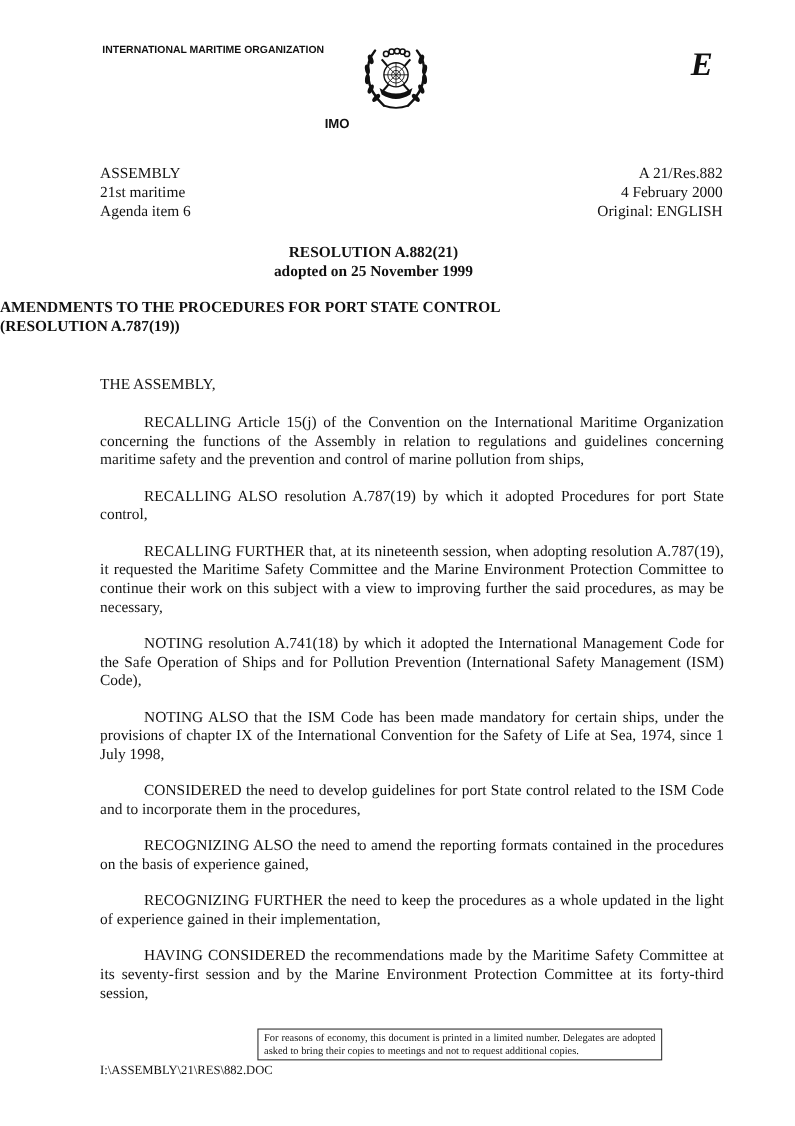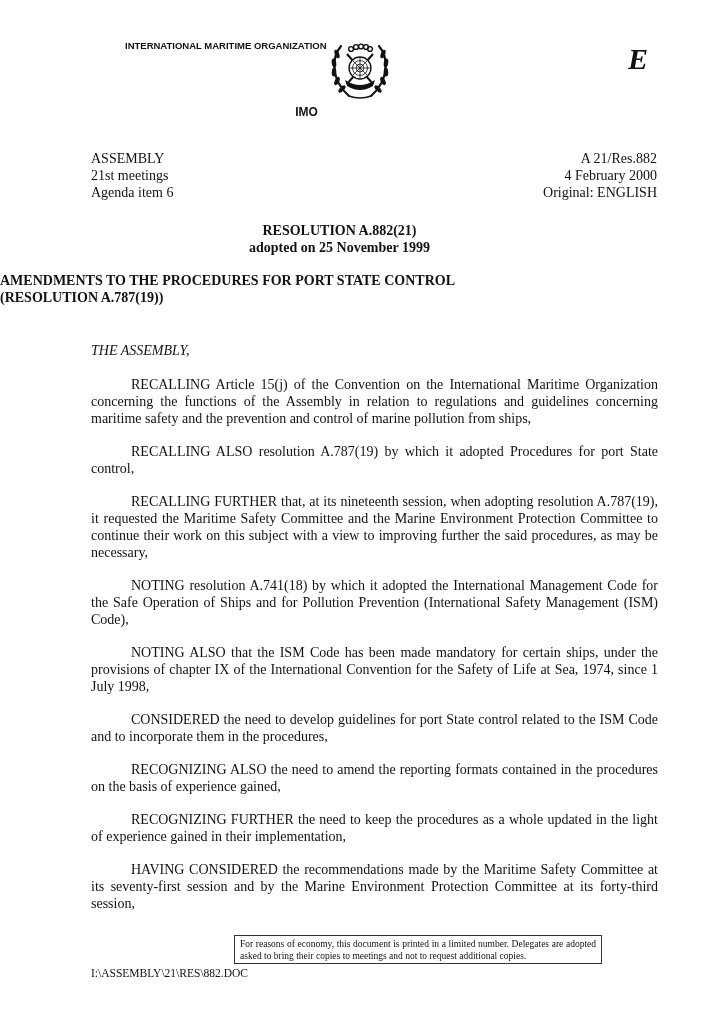--- a/index.html
+++ b/index.html
@@ -16,21 +16,20 @@
       font-family: "Liberation Serif", "DejaVu Serif", serif;
     }
     .org-name {
       position: absolute;
       left: 93px;
       top: 40px;
       font-family: "Liberation Sans", "DejaVu Sans", sans-serif;
       font-weight: bold;
       font-size: 9.5px;
       letter-spacing: 0;
-      margin-left: 32px;
     }
     .lang-mark {
       position: absolute;
       left: 628px;
       top: 42px;
       font-family: "Liberation Serif", serif;
       font-weight: bold;
       font-style: italic;
       font-size: 30px;
     }
@@ -164,42 +163,42 @@
       <path d="M22 56 Q33 60 44 56" fill="none" stroke="#111" stroke-width="1.6"></path>
     </svg>
   </div>
 
   <div class="lang-mark">E</div>
 
   <div class="imo-label">IMO</div>
 
   <div class="meta-left">
     <div>ASSEMBLY</div>
-    <div>21st meetings</div>
+    <div>21st maritime</div>
     <div>Agenda item 6</div>
   </div>
 
   <div class="meta-right">
     <div>A 21/Res.882</div>
     <div>4 February 2000</div>
     <div>Original:  ENGLISH</div>
   </div>
 
   <div class="res-title">
     <div>RESOLUTION A.882(21)</div>
     <div>adopted on 25 November 1999</div>
   </div>
 
   <div class="res-subject">
     <div>AMENDMENTS TO THE PROCEDURES FOR PORT STATE CONTROL</div>
     <div>(RESOLUTION A.787(19))</div>
   </div>
 
   <div class="body-text">
-    <p style="margin-bottom:17px;font-style:italic;">THE ASSEMBLY,</p>
+    <p style="margin-bottom:17px;">THE ASSEMBLY,</p>
     <p class="indent">RECALLING Article 15(j) of the Convention on the International Maritime Organization concerning the functions of the Assembly in relation to regulations and guidelines concerning maritime safety and the prevention and control of marine pollution from ships,</p>
     <p class="indent">RECALLING ALSO resolution A.787(19) by which it adopted Procedures for port State control,</p>
     <p class="indent">RECALLING FURTHER that, at its nineteenth session, when adopting resolution A.787(19), it requested the Maritime Safety Committee and the Marine Environment Protection Committee to continue their work on this subject with a view to improving further the said procedures, as may be necessary,</p>
     <p class="indent">NOTING resolution A.741(18) by which it adopted the International Management Code for the Safe Operation of Ships and for Pollution Prevention (International Safety Management (ISM) Code),</p>
     <p class="indent">NOTING ALSO that the ISM Code has been made mandatory for certain ships, under the provisions of chapter IX of the International Convention for the Safety of Life at Sea, 1974, since 1 July 1998,</p>
     <p class="indent">CONSIDERED the need to develop guidelines for port State control related to the ISM Code and to incorporate them in the procedures,</p>
     <p class="indent">RECOGNIZING ALSO the need to amend the reporting formats contained in the procedures on the basis of experience gained,</p>
     <p class="indent">RECOGNIZING FURTHER the need to keep the procedures as a whole updated in the light of experience gained in their implementation,</p>
     <p class="indent">HAVING CONSIDERED the recommendations made by the Maritime Safety Committee at its seventy-first session and by the Marine Environment Protection Committee at its forty-third session,</p>
   </div>

